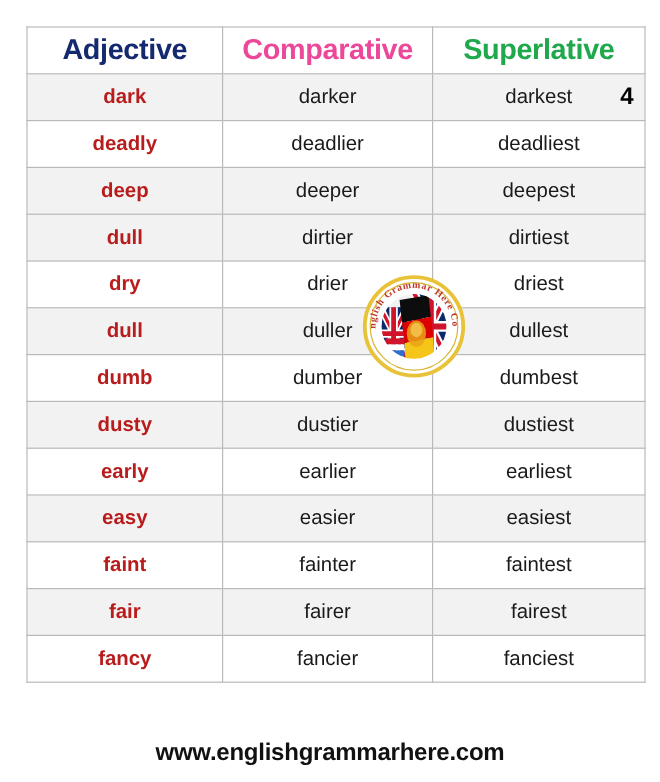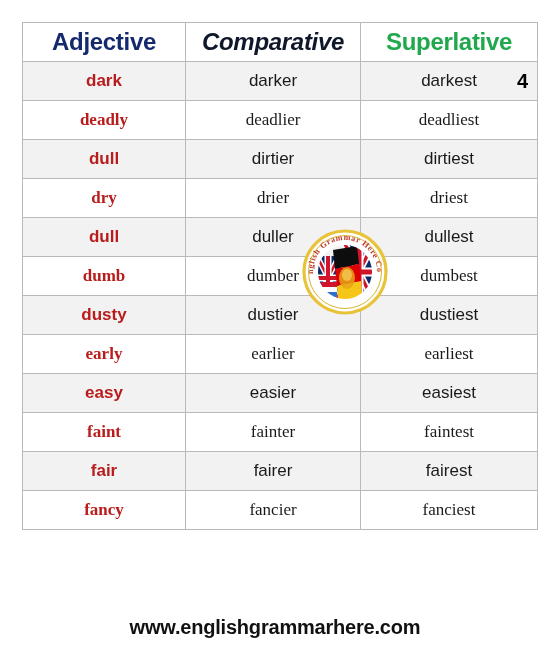--- a/index.html
+++ b/index.html
@@ -53,26 +53,26 @@
     background: #ffffff;
   }
   thead th {
     height: 46px;
     line-height: 46px;
     font-size: 24px;
     font-weight: bold;
     letter-spacing: -0.3px;
   }
   th.head-adjective   { color: #152a6e; }
-  th.head-comparative { color: #0f172a; font-style: italic; }
+  th.head-comparative { color: #ec4899; }
   th.head-superlative { color: #1fa84c; margin-top: 48px; }
 
   
   tbody tr.row-odd  { background: #f2f2f2; }
-  tbody tr.row-even { background: #ffffff; font-family: Liberation Serif, serif; }
+  tbody tr.row-even { background: #ffffff; }
 
   td.cell-base {
     font-weight: bold;
     font-size: 17px;
     color: #b91c1c;
   }
   td.cell-comparative,
   td.cell-superlative {
     font-weight: normal;
     font-size: 17px;
@@ -142,20 +142,25 @@
           <td class="cell-base">dark</td>
           <td class="cell-comparative">darker</td>
           <td class="cell-superlative"><span>darkest</span><span class="corner-number">4</span></td>
         </tr>
         <tr class="row-even">
           <td class="cell-base">deadly</td>
           <td class="cell-comparative">deadlier</td>
           <td class="cell-superlative"><span>deadliest</span></td>
         </tr>
         <tr class="row-odd">
+          <td class="cell-base">deep</td>
+          <td class="cell-comparative">deeper</td>
+          <td class="cell-superlative"><span>deepest</span></td>
+        </tr>
+        <tr class="row-odd">
           <td class="cell-base">dull</td>
           <td class="cell-comparative">dirtier</td>
           <td class="cell-superlative"><span>dirtiest</span></td>
         </tr>
         <tr class="row-even">
           <td class="cell-base">dry</td>
           <td class="cell-comparative">drier</td>
           <td class="cell-superlative"><span>driest</span></td>
         </tr>
         <tr class="row-odd">

